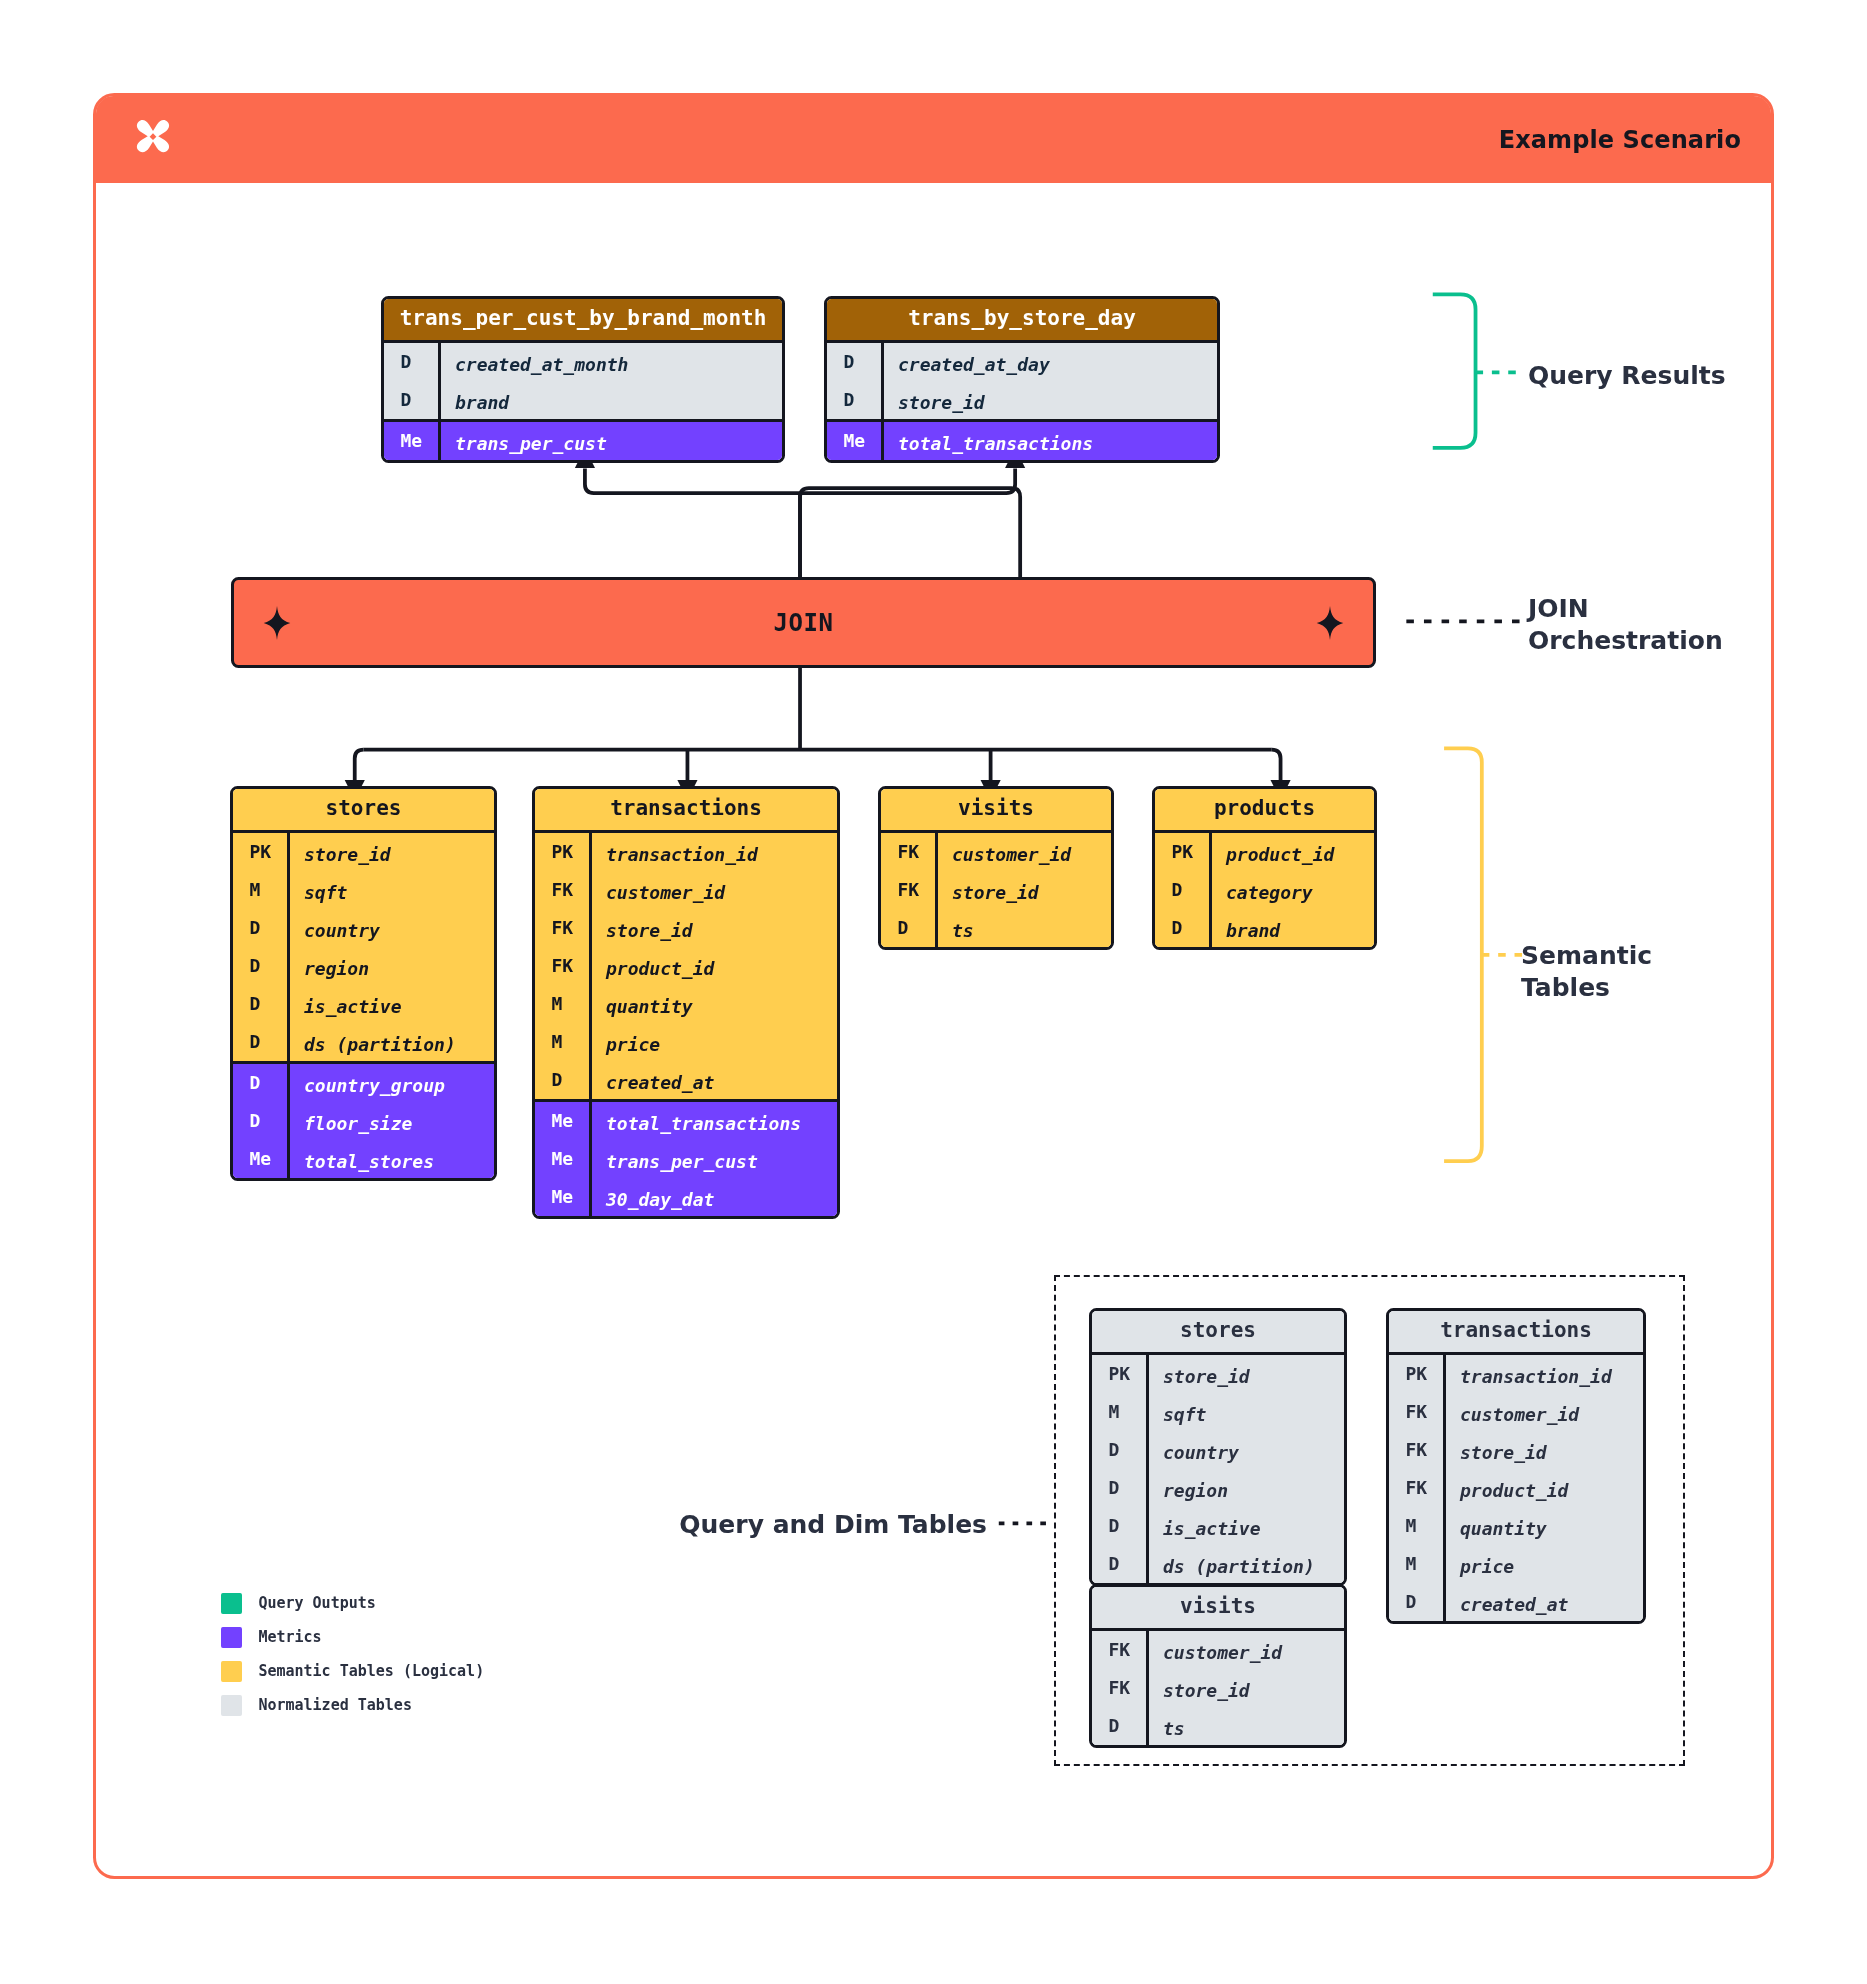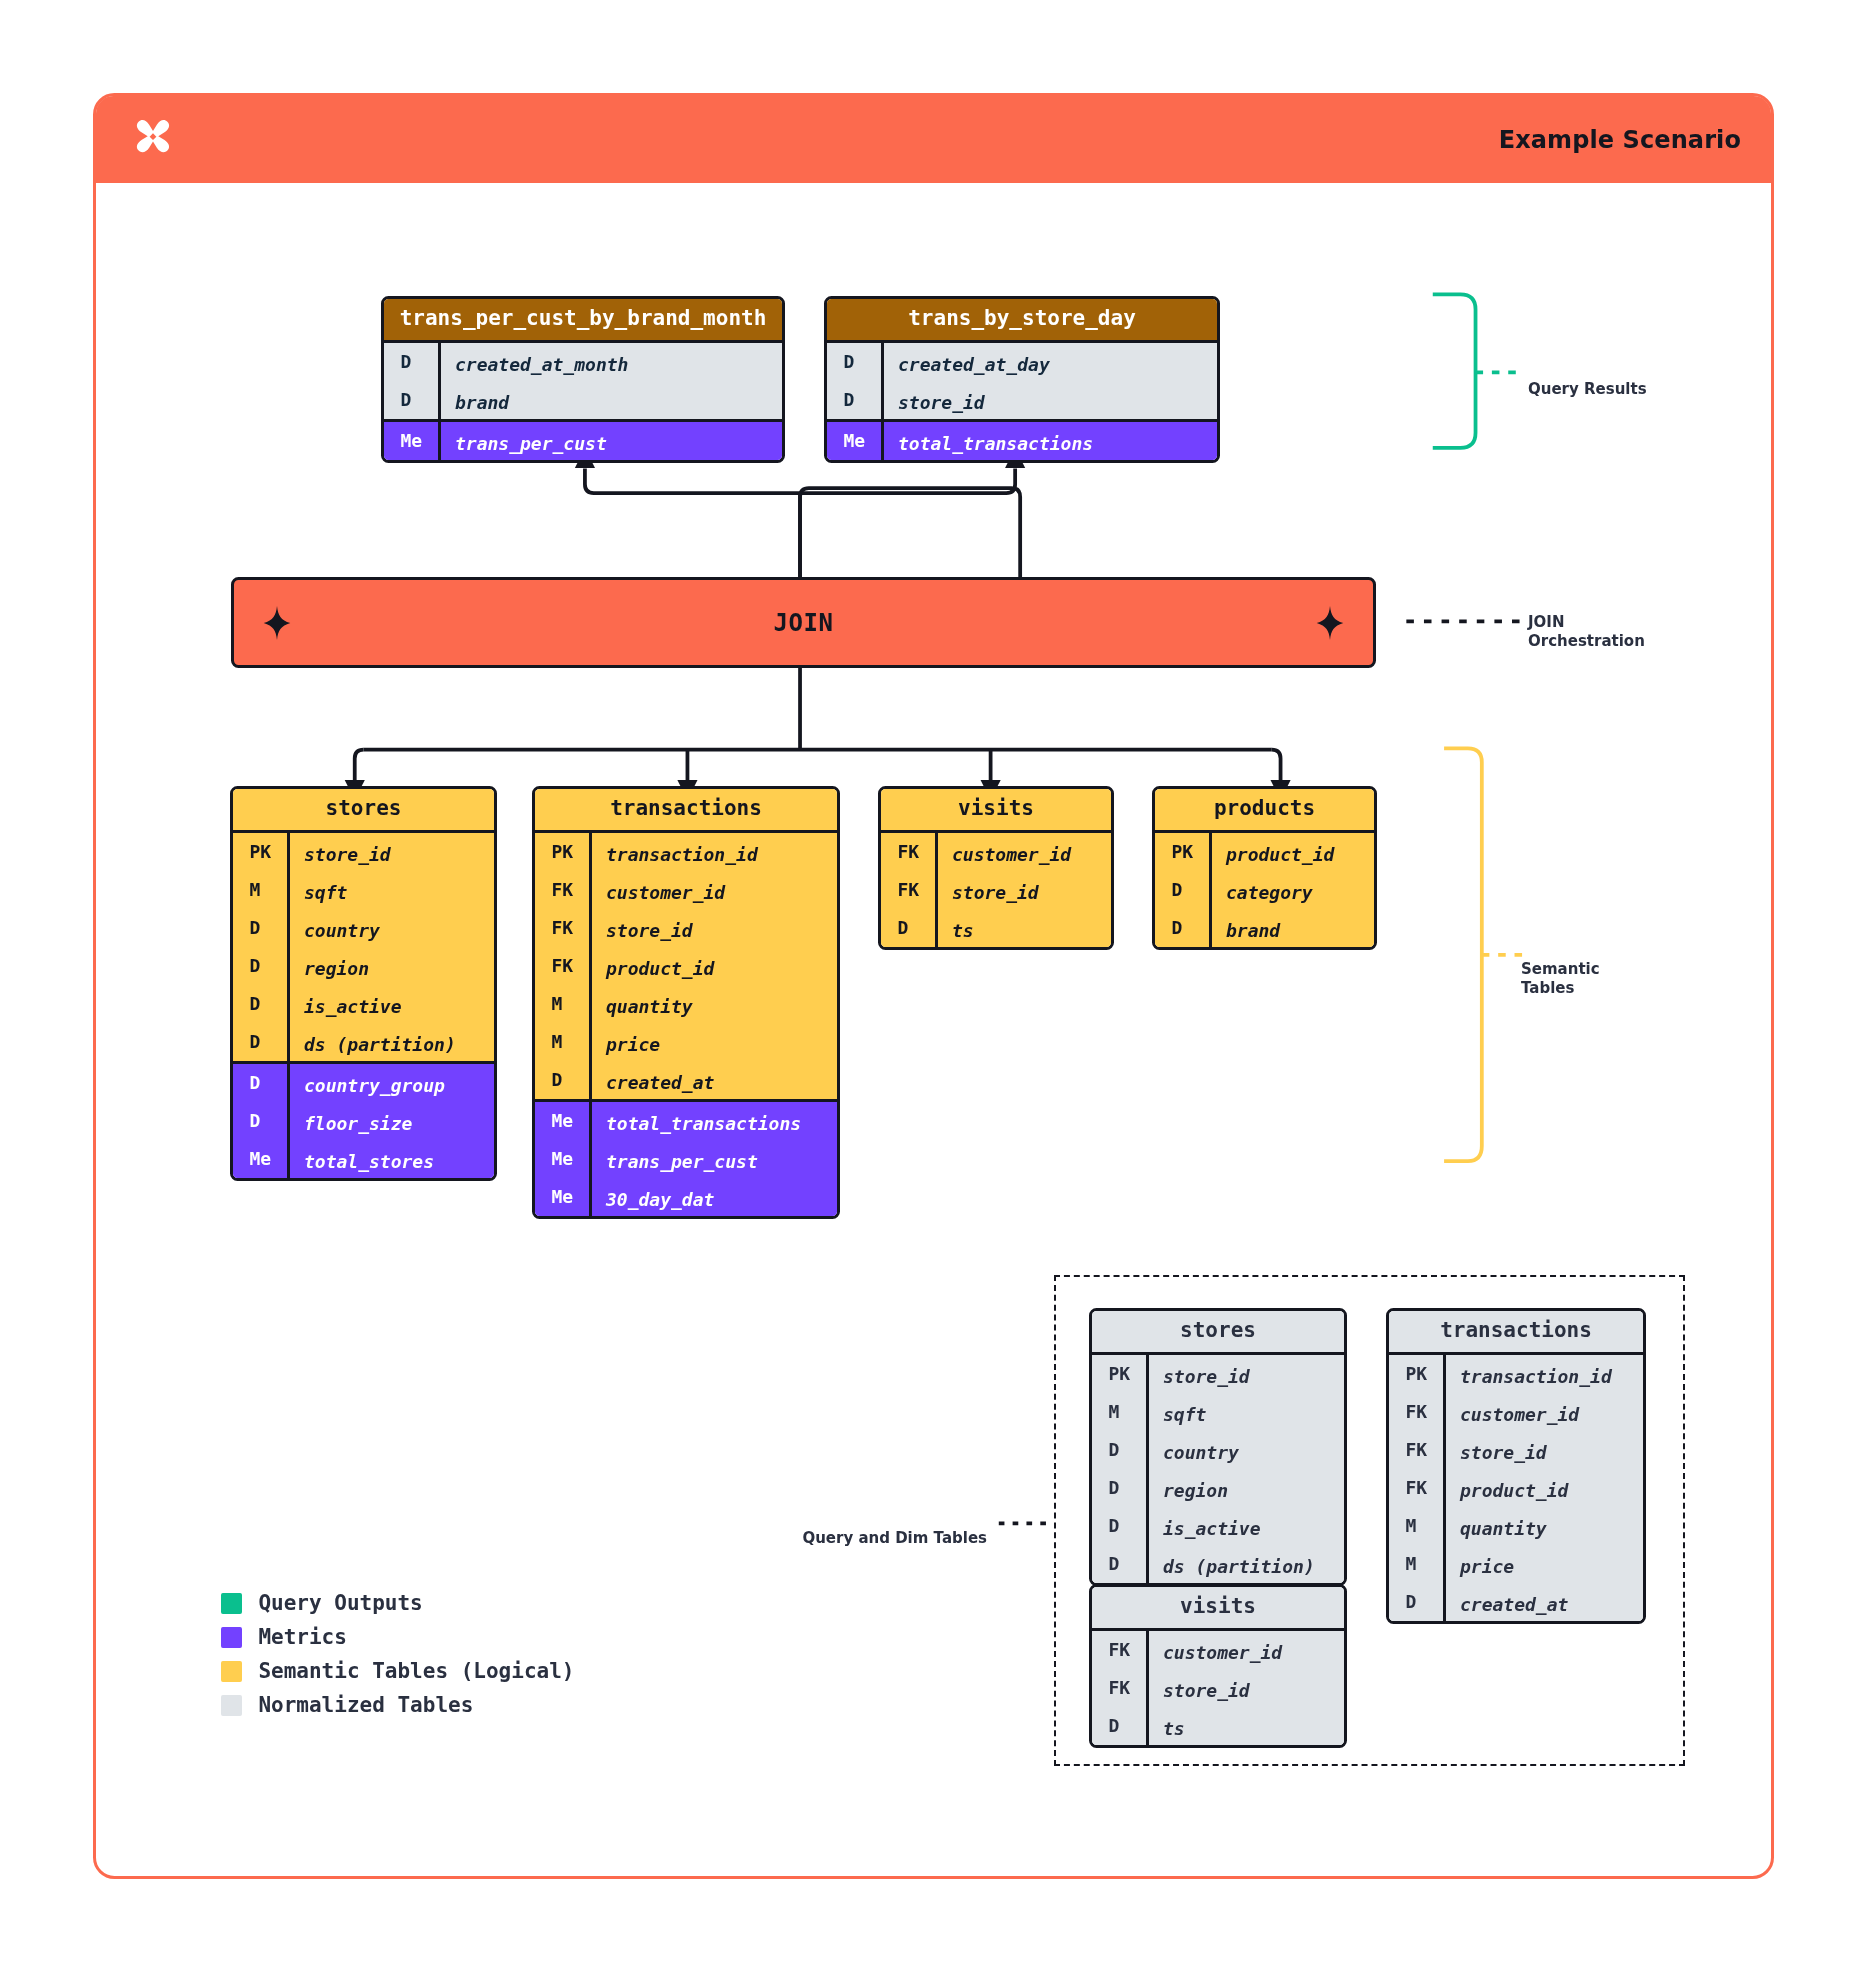--- a/index.html
+++ b/index.html
@@ -55,35 +55,35 @@
     font-family:"DejaVu Sans Mono",monospace;font-weight:bold;font-size:24px;color:#14161f;letter-spacing:0.6px;
   }
   .spark{width:38px;height:38px;flex:0 0 auto;}
 
   
   .overlay{position:absolute;left:0;top:0;width:1868px;height:1985px;pointer-events:none;}
 
   
   .sidelabel{
     position:absolute;font-family:"DejaVu Sans",sans-serif;font-weight:bold;
-    font-size:15px;color:#2a3040;line-height:1.28;margin-top:20px;
+    font-size:25px;color:#2a3040;line-height:1.28;
   }
   .sidelabel.right{text-align:left;}
   .sidelabel.leftal{text-align:right;}
 
   
   .dotbox{
     position:absolute;box-sizing:border-box;border:2.5px dashed #14161f;background:transparent;
   }
 
   
   .legend{position:absolute;left:221px;top:1586px;}
   .legend-item{display:flex;align-items:center;height:34px;}
   .swatch{width:21px;height:21px;flex:0 0 21px;border-radius:1.9px;margin-right:16.4px;}
-  .legend-text{font-family:"DejaVu Sans Mono",monospace;font-weight:bold;font-size:21px;color:#2a3040;}
+  .legend-text{font-family:"DejaVu Sans Mono",monospace;font-weight:bold;font-size:15px;color:#2a3040;}
 </style>
 </head>
 <body>
 
 <div class="canvas">
 
   <div class="card">
     <div class="card-header">
       <svg class="logo" viewBox="0 0 100 100">
         <path fill="#ffffff" d="M20 12 C27 5 36 9 42 18 L50 31 L58 18 C64 9 73 5 80 12 C87 19 83 28 74 34 L61 42 L74 50 C83 56 87 65 80 72 C73 79 64 75 58 66 L50 53 L42 66 C36 75 27 79 20 72 C13 65 17 56 26 50 L39 42 L26 34 C17 28 13 19 20 12 Z"></path>

